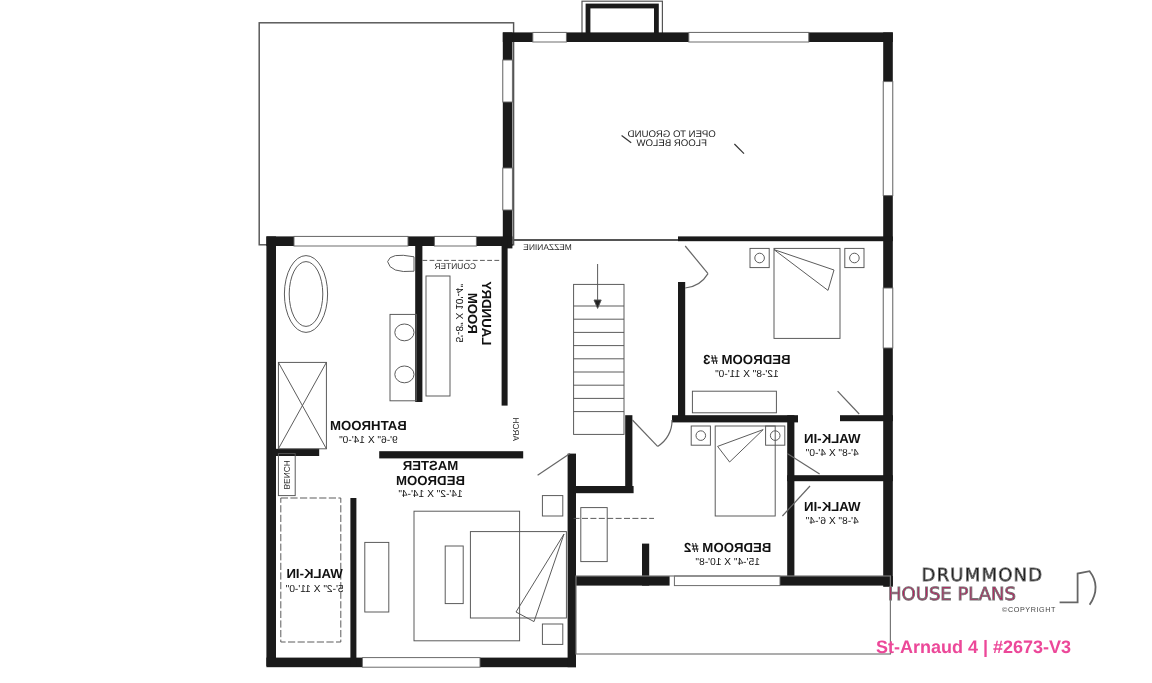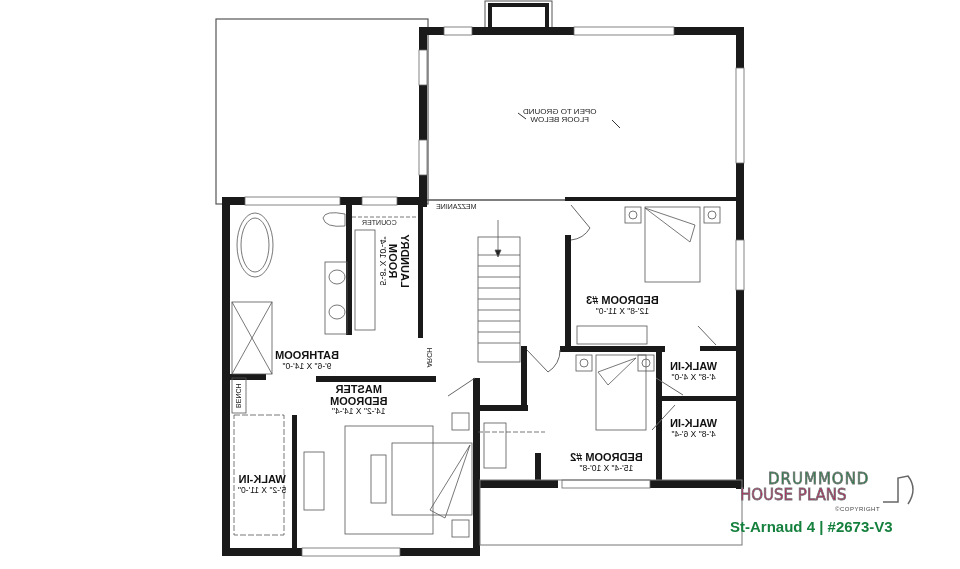--- a/index.html
+++ b/index.html
@@ -3,24 +3,24 @@
 <meta charset="utf-8">
 <style>
   html, body { margin:0; padding:0; background:#ffffff; }
   body { width:960px; height:569px; position:relative; overflow:hidden; font-family:"Liberation Sans", sans-serif; }
   #plan { position:absolute; left:0; top:0; width:960px; height:569px; }
   .lbl { position:absolute; text-align:center; color:#111; transform:scaleX(-1); font-family:"Liberation Sans", sans-serif; white-space:nowrap; line-height:1.05; }
   .lbl .name { font-weight:bold; font-size:11px; display:block; }
   .lbl .dim { font-size:8.5px; display:block; }
   .small { font-size:7px; color:#222; }
   #brand { position:absolute; left:740px; top:470px; width:200px; height:70px; }
-  .brand1 { position:absolute; left:28px; top:0; font-size:15px; letter-spacing:1px; color:#15803d; -webkit-text-stroke:0.8px #777; font-family:"DejaVu Sans", sans-serif; }
+  .brand1 { position:absolute; left:28px; top:0; font-size:15px; letter-spacing:1px; color:#000000; -webkit-text-stroke:0.8px #777; font-family:"DejaVu Sans", sans-serif; }
   .brand2 { position:absolute; left:0; top:16px; font-size:15px; color:#be185d; -webkit-text-stroke:0.8px #777; font-family:"DejaVu Sans", sans-serif; }
   .brand3 { position:absolute; left:95px; top:36px; font-size:6px; color:#444; letter-spacing:0.5px; }
-  .caption { position:absolute; left:730px; top:518px; font-size:15px; font-weight:bold; color:#15803d; white-space:nowrap; }
+  .caption { position:absolute; left:730px; top:531px; font-size:15px; font-weight:bold; color:#ec4899; white-space:nowrap; }
 </style>
 </head>
 <body>
 
 <svg id="plan" viewBox="0 0 960 569" xmlns="http://www.w3.org/2000/svg">
 
   <rect x="216" y="19" width="212" height="185" fill="none" stroke="#555" stroke-width="1.2"></rect>
 
   <rect x="485" y="1" width="67" height="30" fill="none" stroke="#555" stroke-width="1"></rect>
   <rect x="490" y="5" width="57" height="26" fill="none" stroke="#1a1a1a" stroke-width="4"></rect>

